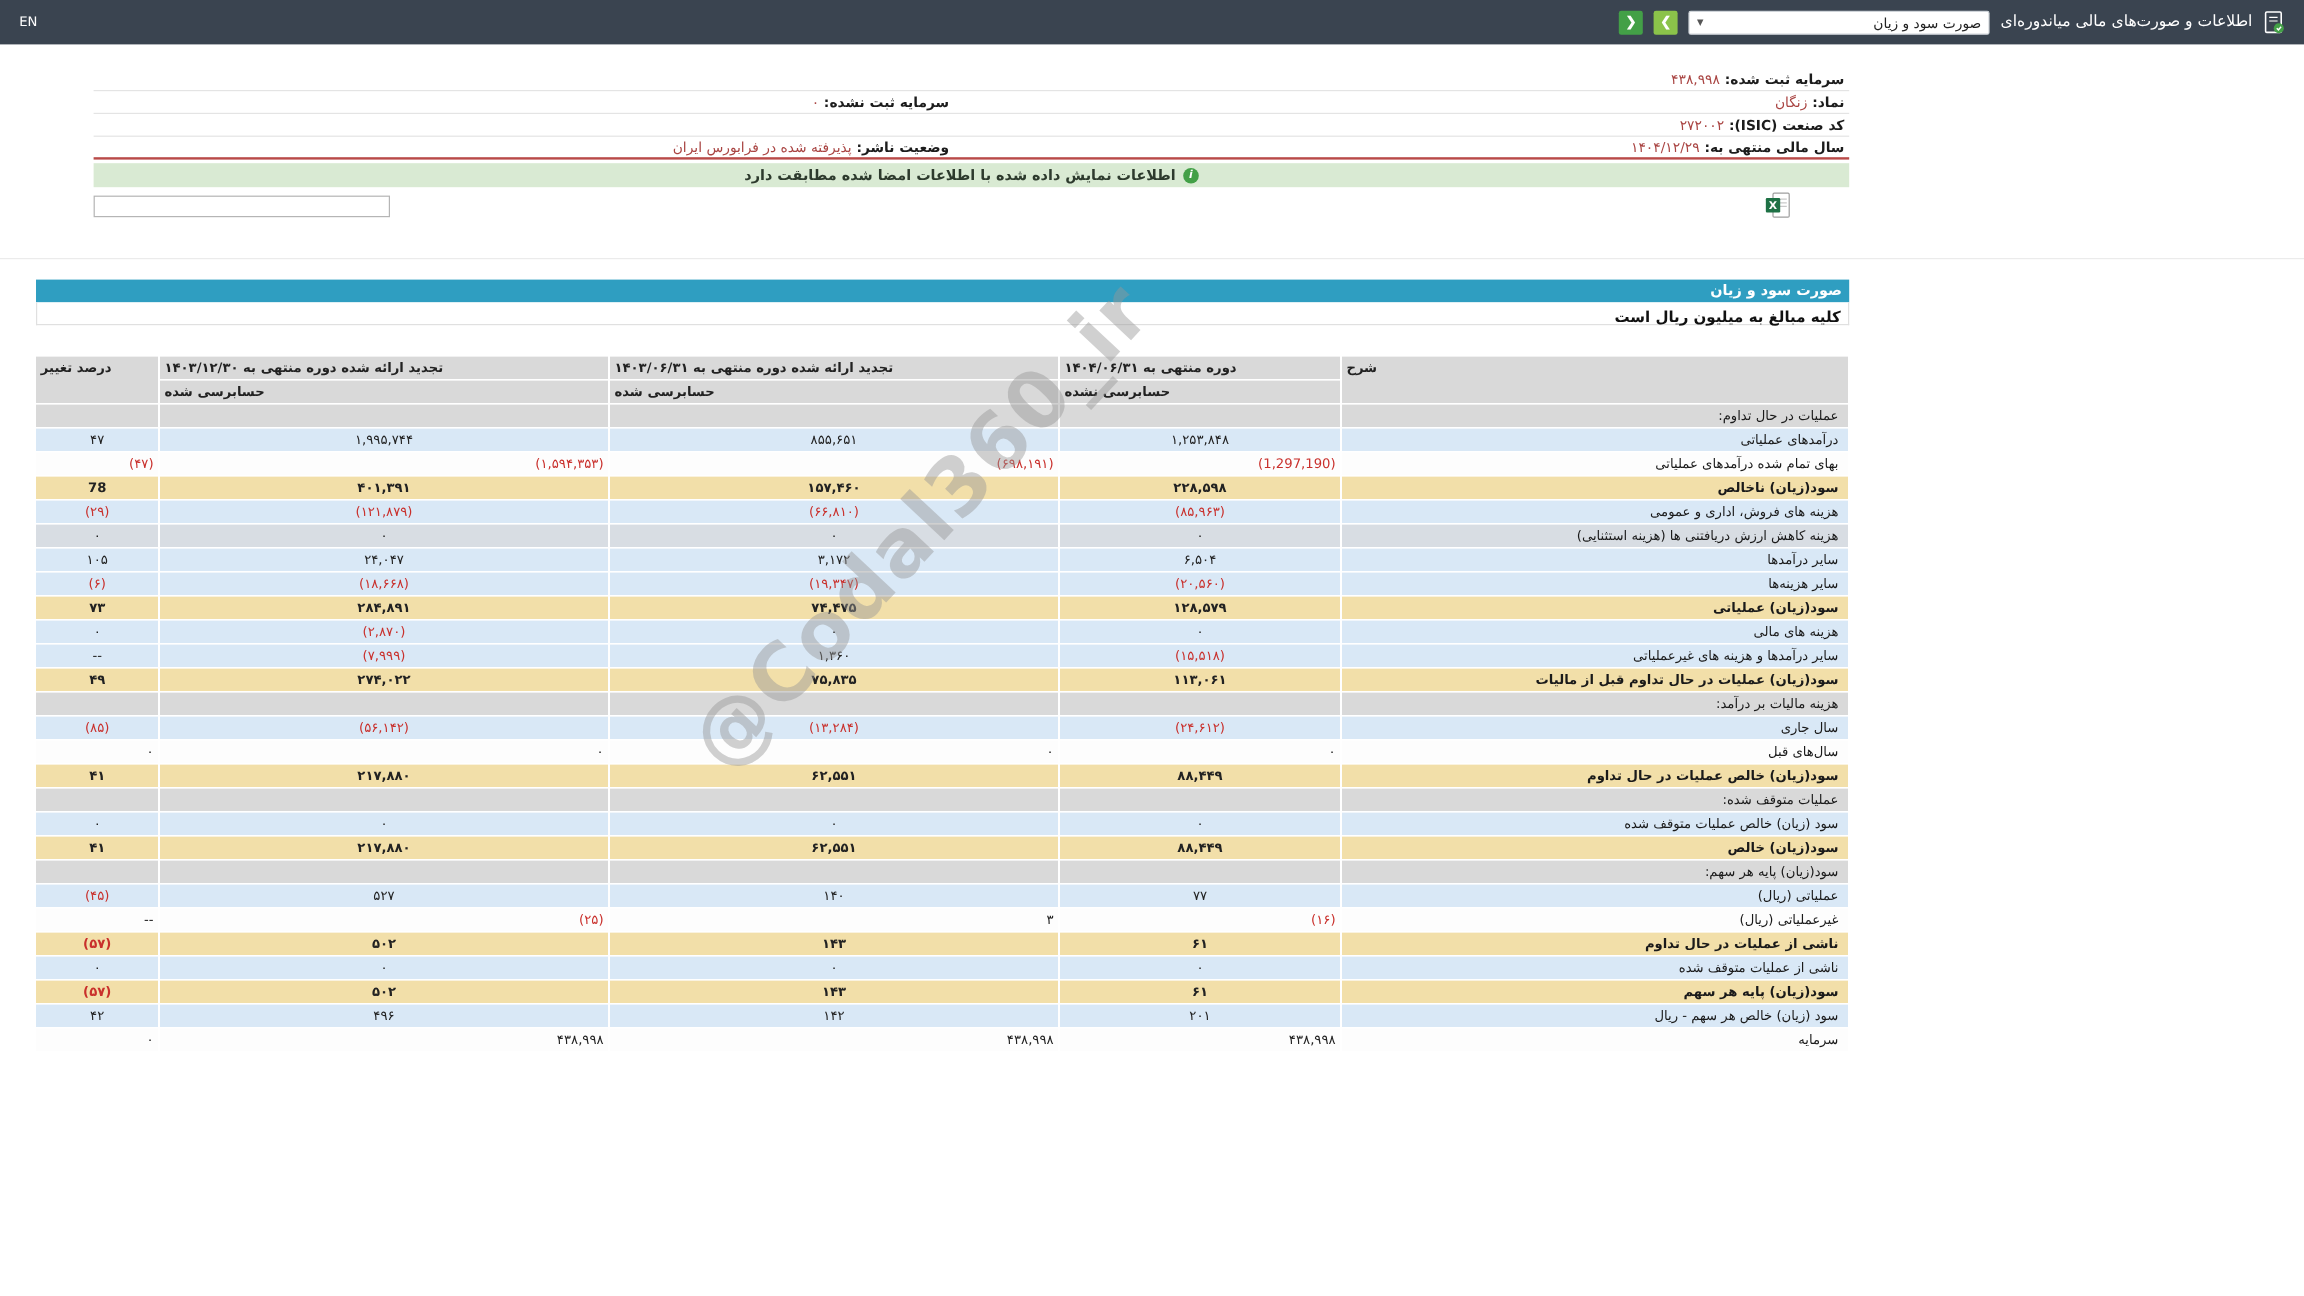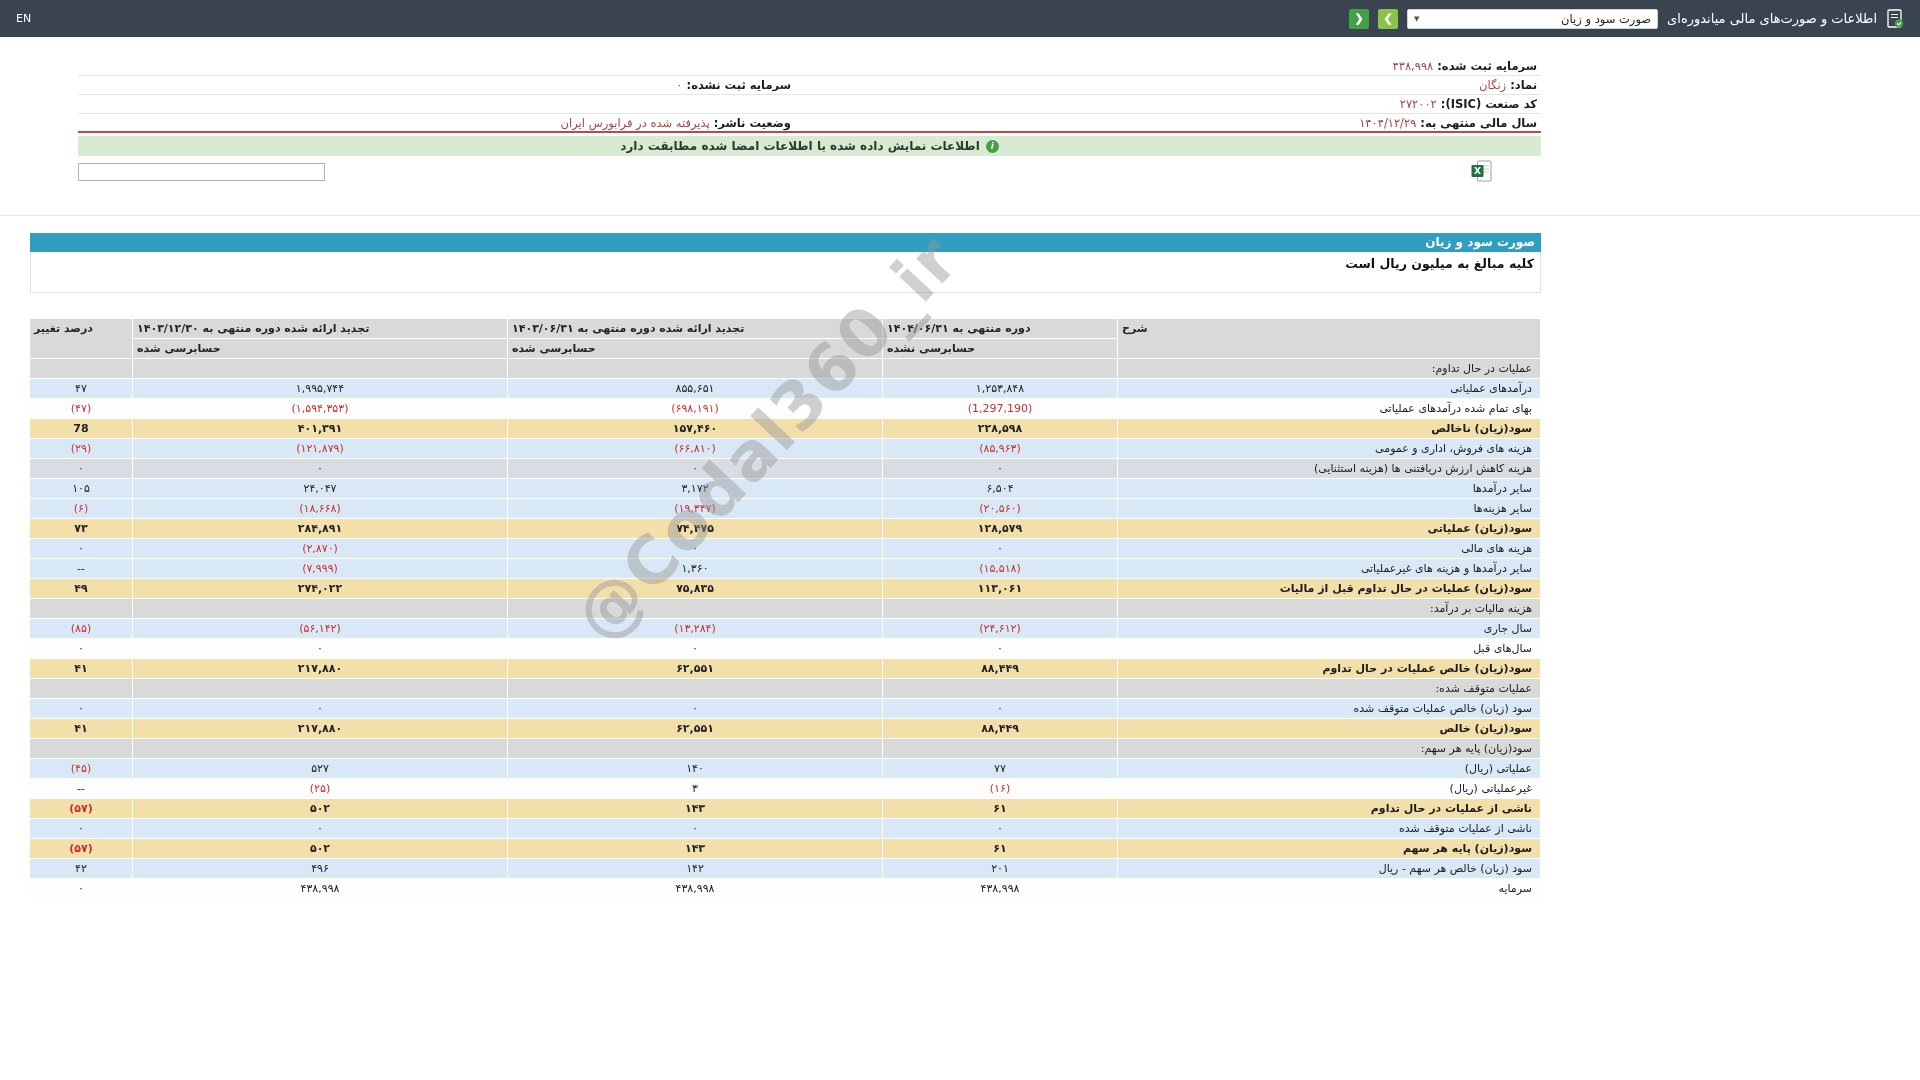--- a/index.html
+++ b/index.html
@@ -90,21 +90,21 @@
   }
 
   
   .statement { position: absolute; top: 233px; left: 30px; width: 1511px; direction: rtl; }
   .stmt-title {
     height: 19px; line-height: 19px;
     background: var(--teal, #2f9ec1); color: #ffffff;
     font-size: 12px; font-weight: bold; padding: 0 6px;
   }
   .stmt-note {
-    height: 41px; line-height: 24px; background: #ffffff;
+    height: 19px; line-height: 24px; background: #ffffff;
     font-size: 12.5px; font-weight: bold; color: #111;
     padding: 0 6px; border: 1px solid #e0e0e0; border-top: none;
   }
   .stmt-table {
     width: 1511px; border-collapse: collapse; table-layout: fixed;
     margin-top: 25px; font-size: 11px;
   }
   .stmt-table th, .stmt-table td {
     border: 1px solid #ffffff; height: 19px; line-height: 19px;
     padding: 0 4px; overflow: hidden; white-space: nowrap;
@@ -112,21 +112,21 @@
   .stmt-table thead th {
     background: var(--row-gray, #d9d9d9);
     font-weight: bold; text-align: left; color: #222; font-size: 11px;
   }
   th.h-desc, th.h-pct { vertical-align: top; }
   td.c-desc { text-align: right; padding-right: 8px; color: #1a1a1a; }
   td.c-val  { text-align: center; color: #222; direction: ltr; }
   td.neg    { color: var(--neg-red, #c9302c); }
   tr.kind-section td    { background: var(--row-gray, #d9d9d9); font-weight: normal; }
   tr.kind-item td       { background: var(--row-blue, #d9e8f6); }
-  tr.kind-item-alt td   { background: #fdfdfd; }
+  tr.kind-item-alt td   { background: #fdfdfd; text-align: right; }
   tr.kind-item-muted td { background: var(--row-muted, #d8dde3); }
   tr.kind-total td      { background: var(--row-yellow, #f2dfa9); font-weight: bold; }
 
   
   .watermark {
     position: absolute; left: 505px; top: 400px;
     transform: rotate(-47deg);
     font-size: 66px; font-weight: bold; letter-spacing: 2px;
     color: rgba(150, 150, 150, 0.45);
     direction: ltr; white-space: nowrap;

